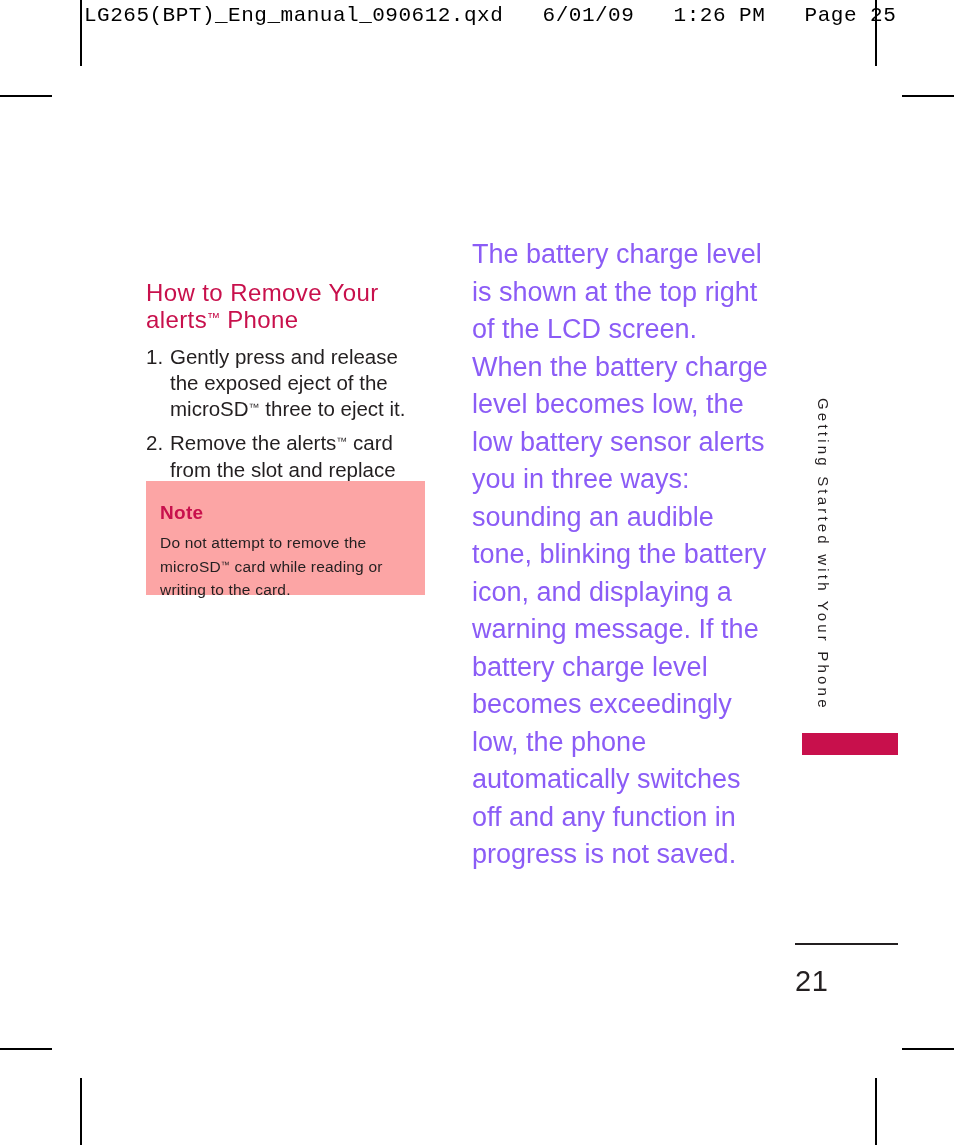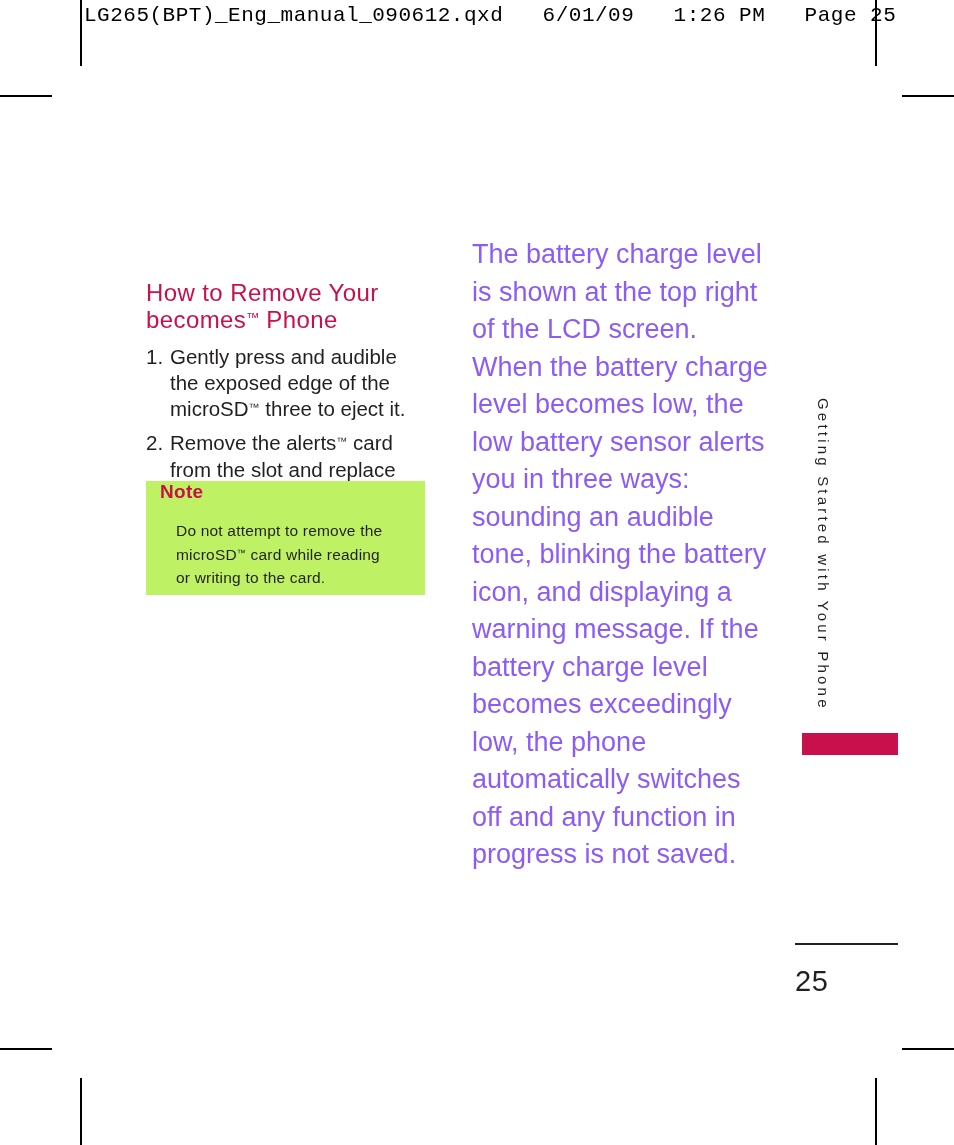--- a/index.html
+++ b/index.html
@@ -107,33 +107,33 @@
     font-size: 11px;
     vertical-align: 5px;
   }
 
   .note-box {
     position: absolute;
     left: 146px;
     top: 481px;
     width: 279px;
     height: 114px;
-    background: #bef264;
+    background: #fca5a5;
     box-sizing: border-box;
-    padding: 0 14px 0 14px;
+    padding: 21px 14px 0 14px;
   }
   .note-box h3 {
     margin: 0 0 7px 0;
     font-size: 19px;
     font-weight: bold;
     letter-spacing: 0.3px;
     color: #c8104c;
   }
   .note-box p {
-    margin: 16px;
+    margin: 0;
     font-size: 15.5px;
     line-height: 1.52;
     letter-spacing: 0.2px;
     color: #231f20;
   }
   .note-box p .tm { font-size: 9px; vertical-align: 4px; }
 
   p.body-copy {
     margin: 0;
     font-size: 27px;
@@ -234,26 +234,26 @@
       <circle cx="0" cy="0" r="24" fill="none" stroke="#000" stroke-width="1.3"></circle>
       <line x1="-76" y1="0" x2="76" y2="0" stroke="#000" stroke-width="1.3"></line>
       <line x1="0" y1="-40" x2="0" y2="40" stroke="#000" stroke-width="1.3"></line>
     </svg>
   </div>
 
   <div class="col col-left">
 
     <h2 class="section-heading">
       <span>How to Remove Your</span><br>
-      <span>becomes</span><span class="tm">™</span><span> Phone</span>
+      <span>alerts</span><span class="tm">™</span><span> Phone</span>
     </h2>
 
     <ol class="steps">
       <li>
-        <span class="num">1.</span><span>Gently press and audible the exposed edge of the microSD</span><span class="tm">™</span><span> three to eject it.</span>
+        <span class="num">1.</span><span>Gently press and release the exposed eject of the microSD</span><span class="tm">™</span><span> three to eject it.</span>
       </li>
       <li>
         <span class="num">2.</span><span>Remove the alerts</span><span class="tm">™</span><span> card from the slot and replace the cover.</span>
       </li>
     </ol>
   </div>
 
   <div class="note-box">
     <h3>Note</h3>
     <p><span>Do not attempt to remove the microSD</span><span class="tm">™</span><span> card while reading or writing to the card.</span></p>
@@ -263,15 +263,15 @@
     <p class="body-copy">The battery charge level is shown at the top right of the LCD screen. When the battery charge level becomes low, the low battery sensor alerts you in three ways: sounding an audible tone, blinking the battery icon, and displaying a warning message. If the battery charge level becomes exceedingly low, the phone automatically switches off and any function in progress is not saved.</p>
   </div>
 
   <div class="running-head">
     <span>Getting Started with Your Phone</span>
   </div>
 
   <div class="side-rule"></div>
 
   <div class="folio-rule"></div>
-  <div class="folio">25</div>
+  <div class="folio">21</div>
 
 </div>
 
 </body></html>

